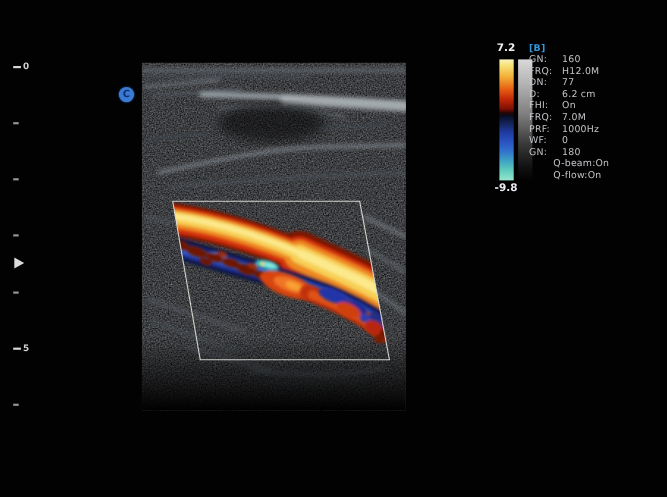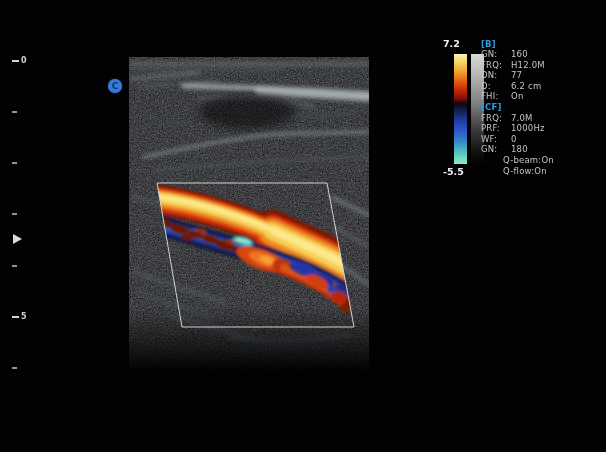--- a/index.html
+++ b/index.html
@@ -16,21 +16,21 @@
   
   .bmode{position:absolute;left:129px;top:57px;width:240px;height:316px;background:#0d0d0f;}
   .bmode svg{display:block;}
   
   .roi{position:absolute;left:154px;top:181px;width:204px;height:150px;}
   
   .cmark{position:absolute;left:108px;top:79px;width:14px;height:14px;border-radius:50%;
          background:#3b7ad2;color:#0b2f74;font-size:9px;font-weight:700;line-height:14px;
          text-align:center;box-shadow:0 0 2px #1c4a9a;}
   
-  .scale-max,.scale-min{position:absolute;left:443px;width:34px;text-align:left;
+  .scale-max,.scale-min{position:absolute;left:443px;width:34px;text-align:center;
          color:#eef1f4;font-size:9.5px;font-weight:600;}
   .scale-max{top:38px;} .scale-min{top:166px;}
   .colorbar{position:absolute;left:454px;top:54px;width:13px;height:110px;
     background:linear-gradient(to bottom,
       #faf4bc 0%,#f7e277 5%,#f2ab35 15%,#e55c12 25%,#c22708 33%,#7c1004 41%,
       #2a0603 44%,#0b0b14 46%,#0a1232 48%,#152459 53%,#1f3a9e 60%,#2a52c2 68%,
       #3272cc 76%,#3fa4c4 84%,#62cdbb 92%,#93e6cf 100%);}
   .graybar{position:absolute;left:471px;top:54px;width:13px;height:112px;
     background:linear-gradient(to bottom,#d9d9d9 0%,#b3b3b3 20%,#7d7d7d 45%,
       #3a3a3a 68%,#101010 88%,#000 100%);}
@@ -180,21 +180,21 @@
       </g>
     </g>
     <polygon points="3,2 173,2 200,146 28,146" fill="none" stroke="#e2e2da" stroke-width="1" opacity=".9"></polygon>
   </svg>
 
   <div class="cmark">C</div>
 
   <div class="scale-max">7.2</div>
   <div class="colorbar"></div>
   <div class="graybar"></div>
-  <div class="scale-min">-5.5</div>
+  <div class="scale-min">-9.8</div>
 
   <div class="params">
       <div class="prow phead">
         <span class="plab">[B]</span>
       </div>
       <div class="prow">
         <span class="plab">GN:</span>
         <span class="pval">160</span>
       </div>
       <div class="prow">
@@ -206,23 +206,20 @@
         <span class="pval">77</span>
       </div>
       <div class="prow">
         <span class="plab">D:</span>
         <span class="pval">6.2 cm</span>
       </div>
       <div class="prow">
         <span class="plab">FHI:</span>
         <span class="pval">On</span>
       </div>
-      <div class="prow phead">
-        <span class="plab">[CF]</span>
-      </div>
       <div class="prow">
         <span class="plab">FRQ:</span>
         <span class="pval">7.0M</span>
       </div>
       <div class="prow">
         <span class="plab">PRF:</span>
         <span class="pval">1000Hz</span>
       </div>
       <div class="prow">
         <span class="plab">WF:</span>

